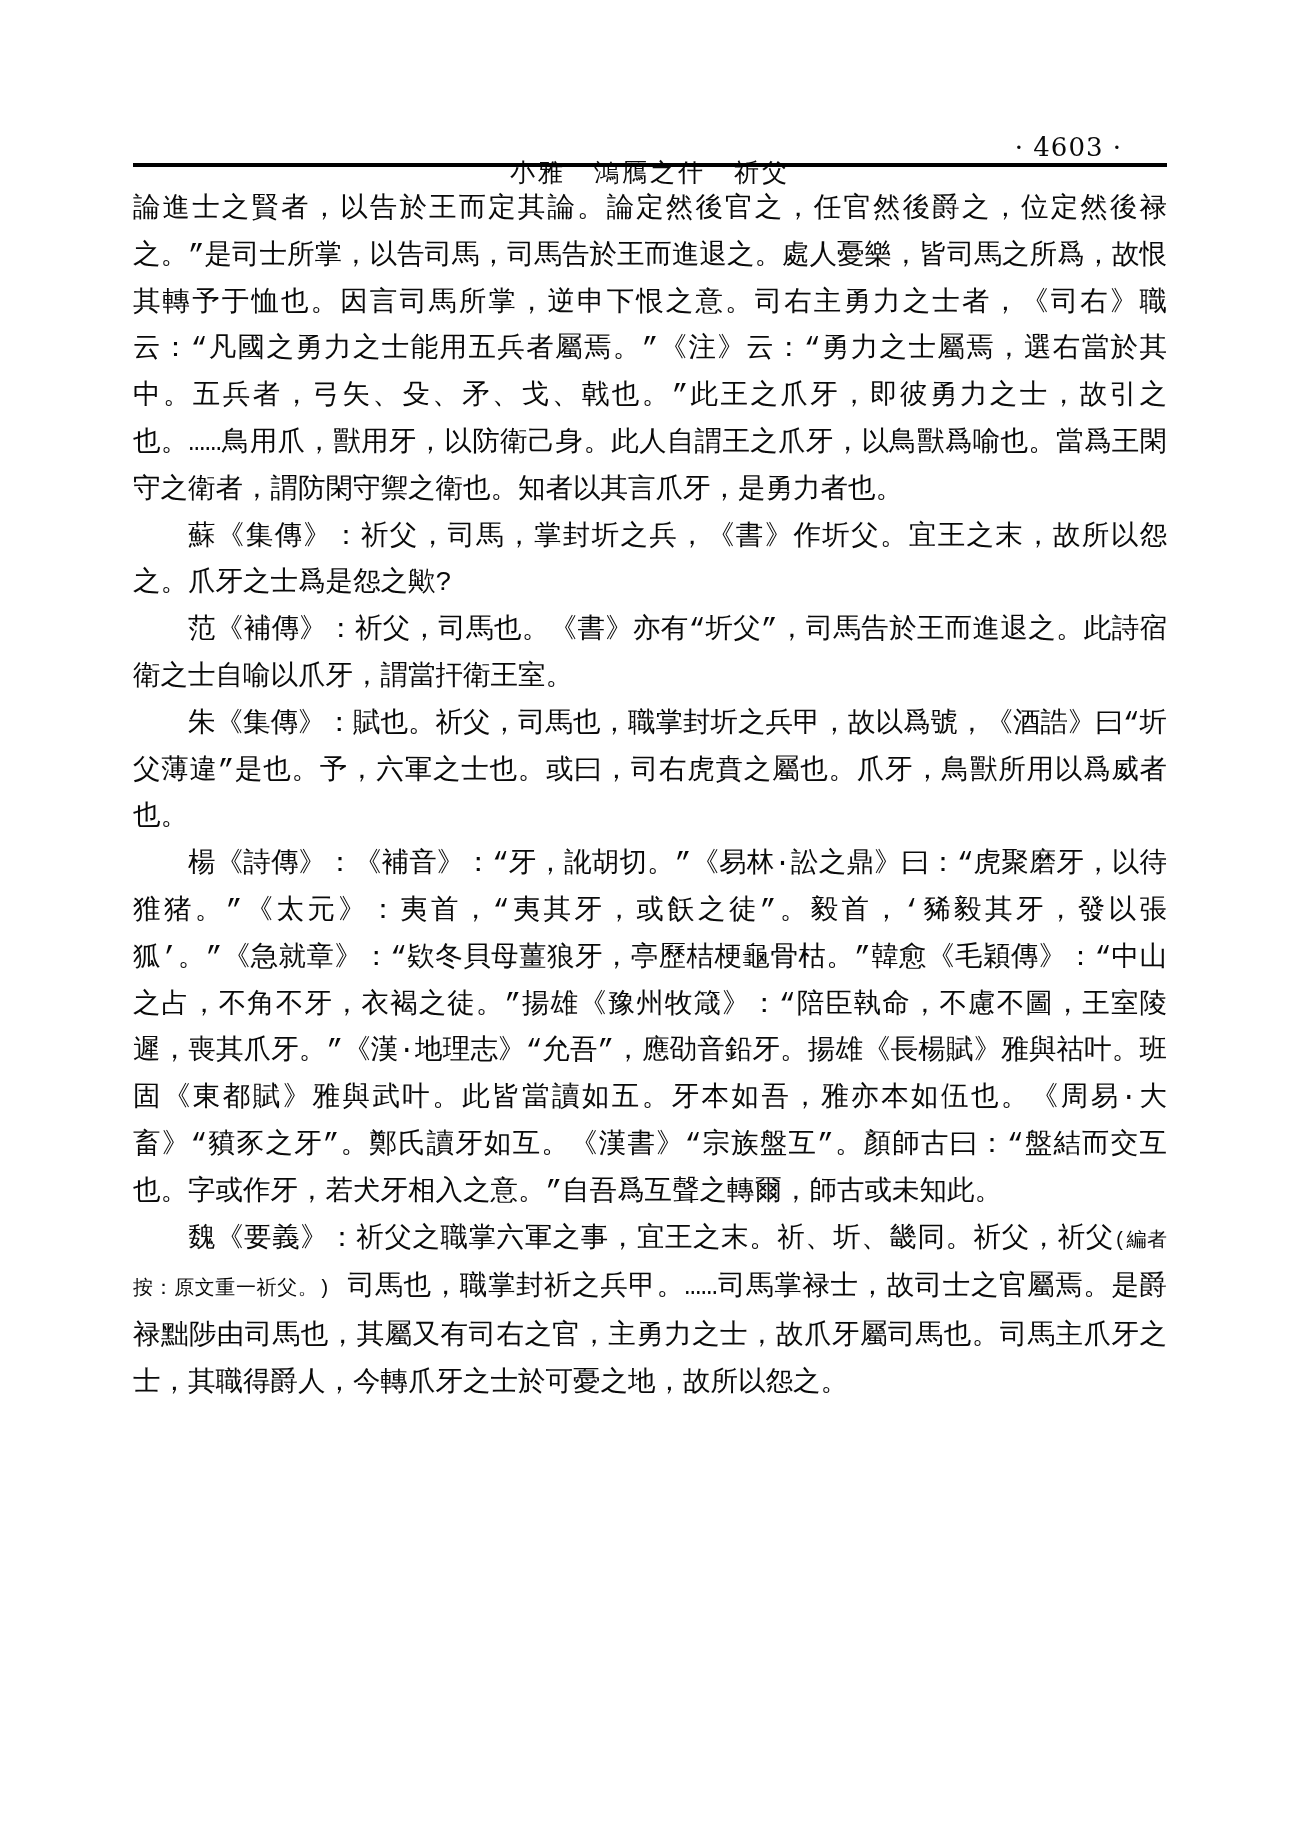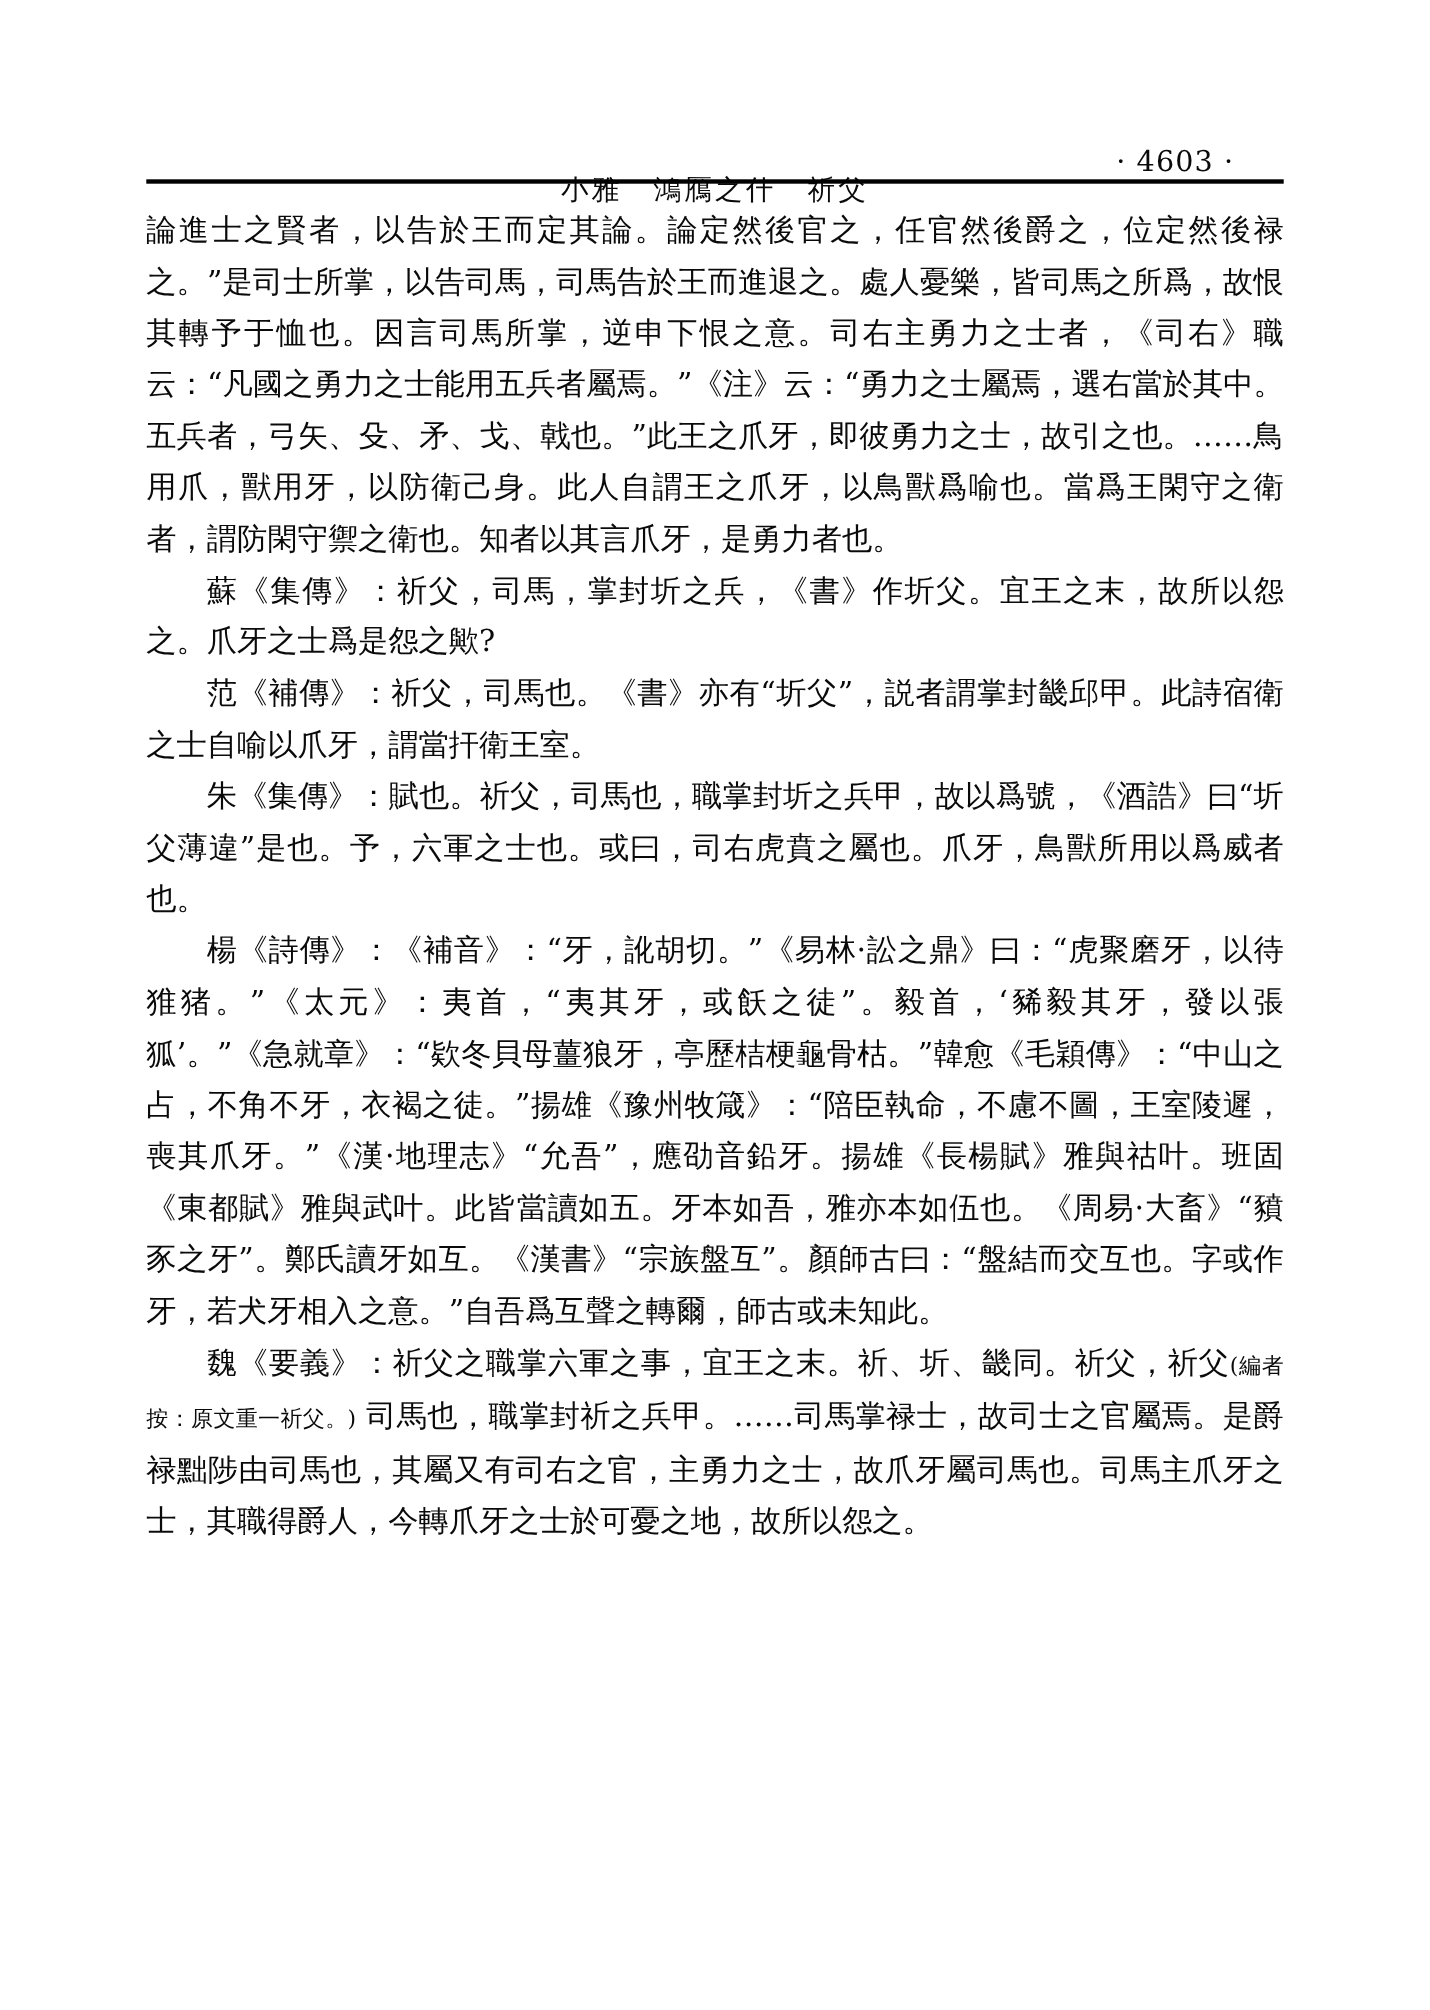--- a/index.html
+++ b/index.html
@@ -34,35 +34,35 @@
   }
   .text-block {
     position: absolute;
     top: 186px; left: 133px;
     width: 1034px;
     font-size: 27.5px;
     line-height: 46.8px;
     text-align: justify;
     text-justify: inter-ideograph;
   }
-  .text-block p { margin: 0; padding: 0; }
+  .text-block p { margin: 0; padding: 0; font-family: Liberation Mono, monospace; }
   .text-block p.indent { text-indent: 2em; }
   .small-note { font-size: 20px; }
 </style>
 </head>
 <body>
 
 <div class="page">
   <header>
     <div class="running-title">小雅　鴻鴈之什　祈父</div>
     <div class="page-number">· 4603 ·</div>
     <div class="header-rule"></div>
   </header>
 
   <main class="text-block" id="paragraphs">
       <p><span>論進士之賢者，以告於王而定其論。論定然後官之，任官然後爵之，位定然後禄之。”是司士所掌，以告司馬，司馬告於王而進退之。處人憂樂，皆司馬之所爲，故恨其轉予于恤也。因言司馬所掌，逆申下恨之意。司右主勇力之士者，《司右》職云：“凡國之勇力之士能用五兵者屬焉。”《注》云：“勇力之士屬焉，選右當於其中。五兵者，弓矢、殳、矛、戈、戟也。”此王之爪牙，即彼勇力之士，故引之也。……鳥用爪，獸用牙，以防衛己身。此人自謂王之爪牙，以鳥獸爲喻也。當爲王閑守之衛者，謂防閑守禦之衛也。知者以其言爪牙，是勇力者也。</span></p>
       <p class="indent"><span>蘇《集傳》：祈父，司馬，掌封圻之兵，《書》作圻父。宜王之末，故所以怨之。爪牙之士爲是怨之歟?</span></p>
-      <p class="indent"><span>范《補傳》：祈父，司馬也。《書》亦有“圻父”，説者謂掌封畿邱甲。此詩宿衛之士自喻以爪牙，謂當扞衛王室。</span></p>
+      <p class="indent"><span>范《補傳》：祈父，司馬也。《書》亦有“圻父”，司馬告於王而進退之。此詩宿衛之士自喻以爪牙，謂當扞衛王室。</span></p>
       <p class="indent"><span>朱《集傳》：賦也。祈父，司馬也，職掌封圻之兵甲，故以爲號，《酒誥》曰“圻父薄違”是也。予，六軍之士也。或曰，司右虎賁之屬也。爪牙，鳥獸所用以爲威者也。</span></p>
       <p class="indent"><span>楊《詩傳》：《補音》：“牙，訛胡切。”《易林·訟之鼎》曰：“虎聚磨牙，以待猚猪。”《太元》：夷首，“夷其牙，或飫之徒”。毅首，‘豨毅其牙，發以張狐’。”《急就章》：“欵冬貝母薑狼牙，亭歷桔梗龜骨枯。”韓愈《毛穎傳》：“中山之占，不角不牙，衣褐之徒。”揚雄《豫州牧箴》：“陪臣執命，不慮不圖，王室陵遲，喪其爪牙。”《漢·地理志》“允吾”，應劭音鉛牙。揚雄《長楊賦》雅與祜叶。班固《東都賦》雅與武叶。此皆當讀如五。牙本如吾，雅亦本如伍也。《周易·大畜》“豶豕之牙”。鄭氏讀牙如互。《漢書》“宗族盤互”。顏師古曰：“盤結而交互也。字或作牙，若犬牙相入之意。”自吾爲互聲之轉爾，師古或未知此。</span></p>
       <p class="indent"><span>魏《要義》：祈父之職掌六軍之事，宜王之末。祈、圻、畿同。祈父，祈父</span><span class="small-note">(編者按：原文重一祈父。)</span><span> 司馬也，職掌封祈之兵甲。……司馬掌禄士，故司士之官屬焉。是爵禄黜陟由司馬也，其屬又有司右之官，主勇力之士，故爪牙屬司馬也。司馬主爪牙之士，其職得爵人，今轉爪牙之士於可憂之地，故所以怨之。</span></p>
     </main>
 </div>
 
 </body></html>

